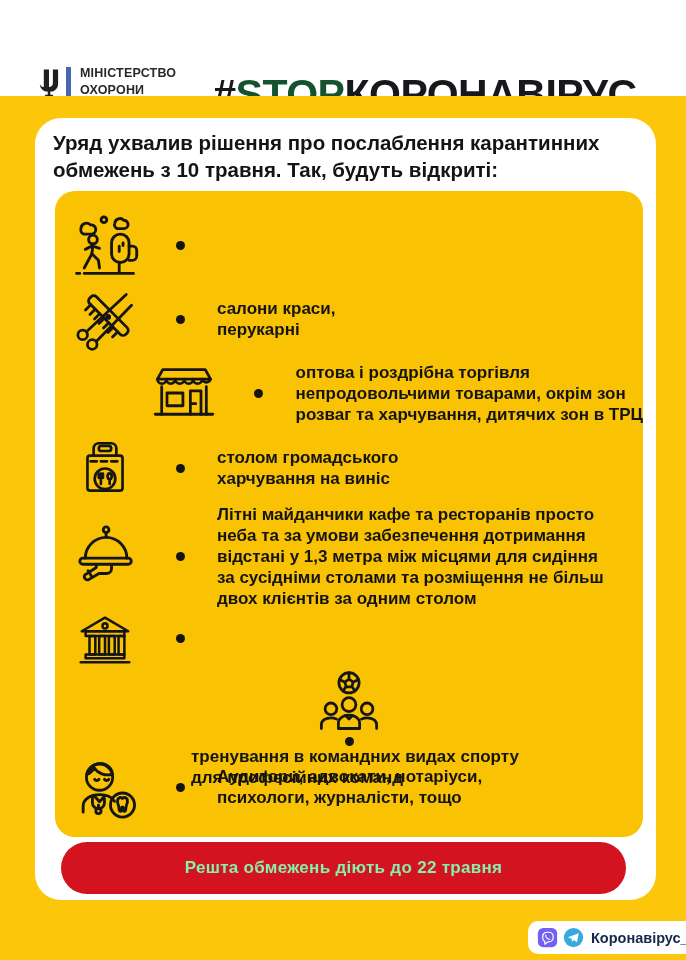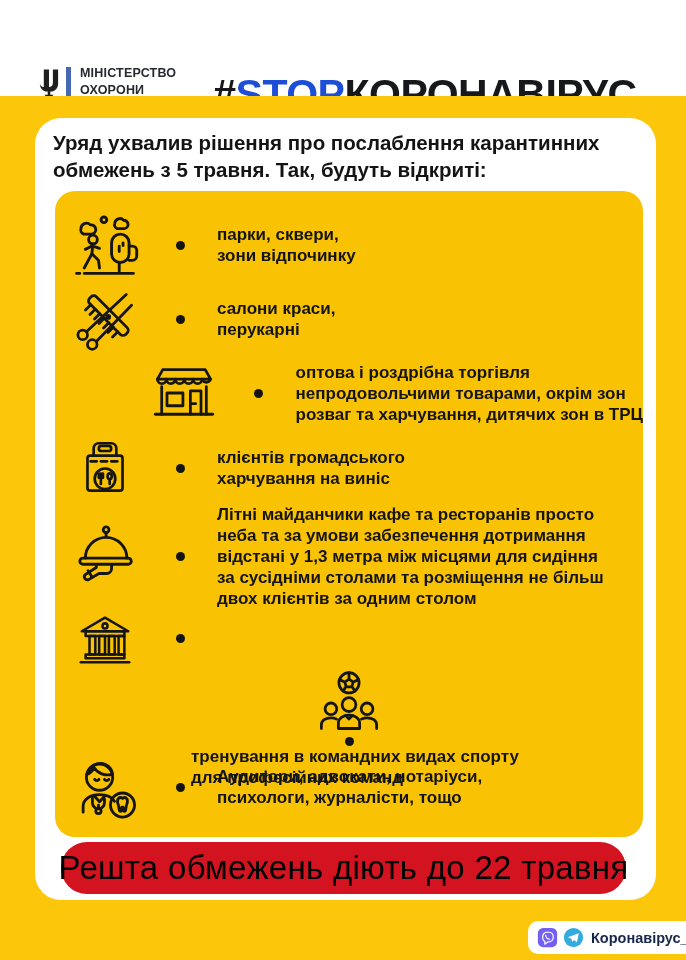--- a/index.html
+++ b/index.html
@@ -10,41 +10,41 @@
   }
   
   .topbar{position:absolute; left:0; top:0; width:686px; height:96px; background:#ffffff;margin-top:48px;}
   .trident{position:absolute; left:36px; top:17px;}
   .logo-bar{position:absolute; left:66px; top:19px; width:4.5px; height:66px;
     background:linear-gradient(to bottom,#4568B0 0 50%,#FFD500 50% 100%);}
   .ministry{position:absolute; left:80px; top:17px; font-weight:bold; font-size:12.5px;
     line-height:16.8px; color:#26292e; letter-spacing:.2px;}
   .hashtag{position:absolute; left:185px; top:26px; width:480px; text-align:center;
     font-weight:bold; font-size:41px; line-height:1; color:#17181b; letter-spacing:-.5px; white-space:nowrap;}
-  .hashtag .stop{color:#1d4ed8;}
+  .hashtag .stop{color:#14532d;}
   
   .bg{position:absolute; left:0; top:96px; width:686px; height:864px; background:#FCC60B;}
   .card{position:absolute; left:35px; top:118px; width:621px; height:782px;
     background:#ffffff; border-radius:26px;}
   .card-title{position:absolute; left:18px; top:11px; width:592px; white-space:pre-line;
     font-weight:bold; font-size:20.5px; line-height:27px; color:#141414;}
   .inner{position:absolute; left:20px; top:73px; width:588px; height:646px;
     background:#F9C202; border-radius:20px; box-sizing:border-box; padding-top:16px;
     display:flex; flex-direction:column;}
   .row{display:flex; align-items:center;}
   .r1{height:76px;} .r2{height:72px;} .r3{height:76px;justify-content:flex-end;} .r4{height:74px;}
   .r5{height:102px;} .r6{height:62px;} .r7{height:76px;flex-direction:column;} .r8{height:84px;}
   .icon-col{width:100px; display:flex; justify-content:center; align-items:center; flex:none;}
   .bullet-col{width:50px; display:flex; justify-content:center; align-items:center; flex:none;}
   .bullet{width:9px; height:9px; border-radius:50%; background:#141414;}
   .item-text{margin-left:12px; white-space:pre-line; font-weight:bold;
     font-size:17px; line-height:21px; color:#141414;}
   .banner{position:absolute; left:26px; top:724px; width:565px; height:52px;
     background:#D31420; border-radius:27px; display:flex; align-items:center; justify-content:center;}
-  .banner-text{color:#000000; font-weight:normal; font-size:33px; letter-spacing:.3px; white-space:nowrap;}
+  .banner-text{color:#86efac; font-weight:bold; font-size:17px; letter-spacing:.3px; white-space:nowrap;}
   
   .footer-pill{position:absolute; left:528px; top:921px; width:175px; height:33px;
     background:#ffffff; border-radius:10px; display:flex; align-items:center; padding-left:9px; box-sizing:border-box;}
   .footer-pill svg{flex:none;}
   .channel{margin-left:7px; font-weight:bold; font-size:14.5px; color:#17264D; white-space:nowrap;}
   
   svg.li{stroke:#151515; fill:none; stroke-width:2.6; stroke-linecap:round; stroke-linejoin:round;}
 </style>
 </head>
 <body>
@@ -62,21 +62,21 @@
       <div>ЗДОРОВ'Я</div>
       <div>УКРАЇНИ</div>
     </div>
     <div class="hashtag"><span>#</span><span class="stop">STOP</span><span>КОРОНАВІРУС</span></div>
   </div>
 
   <div class="bg"></div>
 
   <div class="card">
     <div class="card-title">Уряд ухвалив рішення про послаблення карантинних
-обмежень з 5 травня. Так, будуть відкриті:</div>
+обмежень з 10 травня. Так, будуть відкриті:</div>
 
     <div class="inner">
 
       <div class="row r1">
         <div class="icon-col">
           <svg class="li" width="70" height="70" viewBox="0 0 64 64">
             <circle cx="31" cy="9" r="2.6"></circle>
             <path d="M10 17a5 5 0 0 1 8.6-3.4A4.2 4.2 0 1 1 20 22h-7.5A4 4 0 0 1 10 17z"></path>
             <path d="M41 12a4.6 4.6 0 0 1 8-2.6A3.8 3.8 0 1 1 49.6 17H43a3.7 3.7 0 0 1-2-5z"></path>
             <circle cx="21" cy="27" r="4"></circle>
@@ -84,22 +84,20 @@
             <path d="M20 40l-7 13M20 40l6 6 1 7"></path>
             <rect x="38" y="22" width="16" height="26" rx="8"></rect>
             <path d="M45 48v8M45 33v5M48.5 30v2.5"></path>
             <path d="M54 33h3a4 4 0 0 1 4 4v5a4 4 0 0 1-4 4h-3"></path>
             <path d="M6 58h3M13 58h45"></path>
           </svg>
         </div>
         <div class="bullet-col">
             <div class="bullet"></div>
           </div>
-        <div class="item-text">парки, сквери,
-зони відпочинку</div>
       </div>
 
       <div class="row r2">
         <div class="icon-col">
           <svg class="li" width="68" height="68" viewBox="0 0 64 64">
             <g transform="rotate(45 32 32)">
               <rect x="8" y="23" width="48" height="9" rx="3.5"></rect>
               <path d="M13 32v7M19 32v7M25 32v7M31 32v7M37 32v7M43 32v7M49 32v7"></path>
             </g>
             <circle cx="11" cy="47" r="4.5"></circle>
@@ -144,21 +142,21 @@
             <path d="M18 25.5h28" stroke-dasharray="6 4"></path>
             <circle cx="32" cy="42.5" r="10"></circle>
             <path d="M28 37.5v4M26 37.5v4M30 37.5v4M28 41.5v6"></path>
             <ellipse cx="36.5" cy="40" rx="2" ry="2.8"></ellipse>
             <path d="M36.5 43v4.5"></path>
           </svg>
         </div>
         <div class="bullet-col">
             <div class="bullet"></div>
           </div>
-        <div class="item-text">клієнтів громадського
+        <div class="item-text">столом громадського
 харчування на виніс</div>
       </div>
 
       <div class="row r5">
         <div class="icon-col">
           <svg class="li" width="70" height="70" viewBox="0 0 64 64">
             <circle cx="33" cy="8" r="2.6"></circle>
             <path d="M33 11v3"></path>
             <path d="M14 34a19 19 0 0 1 38 0"></path>
             <rect x="9" y="34" width="47" height="5.5" rx="2.75"></rect>

